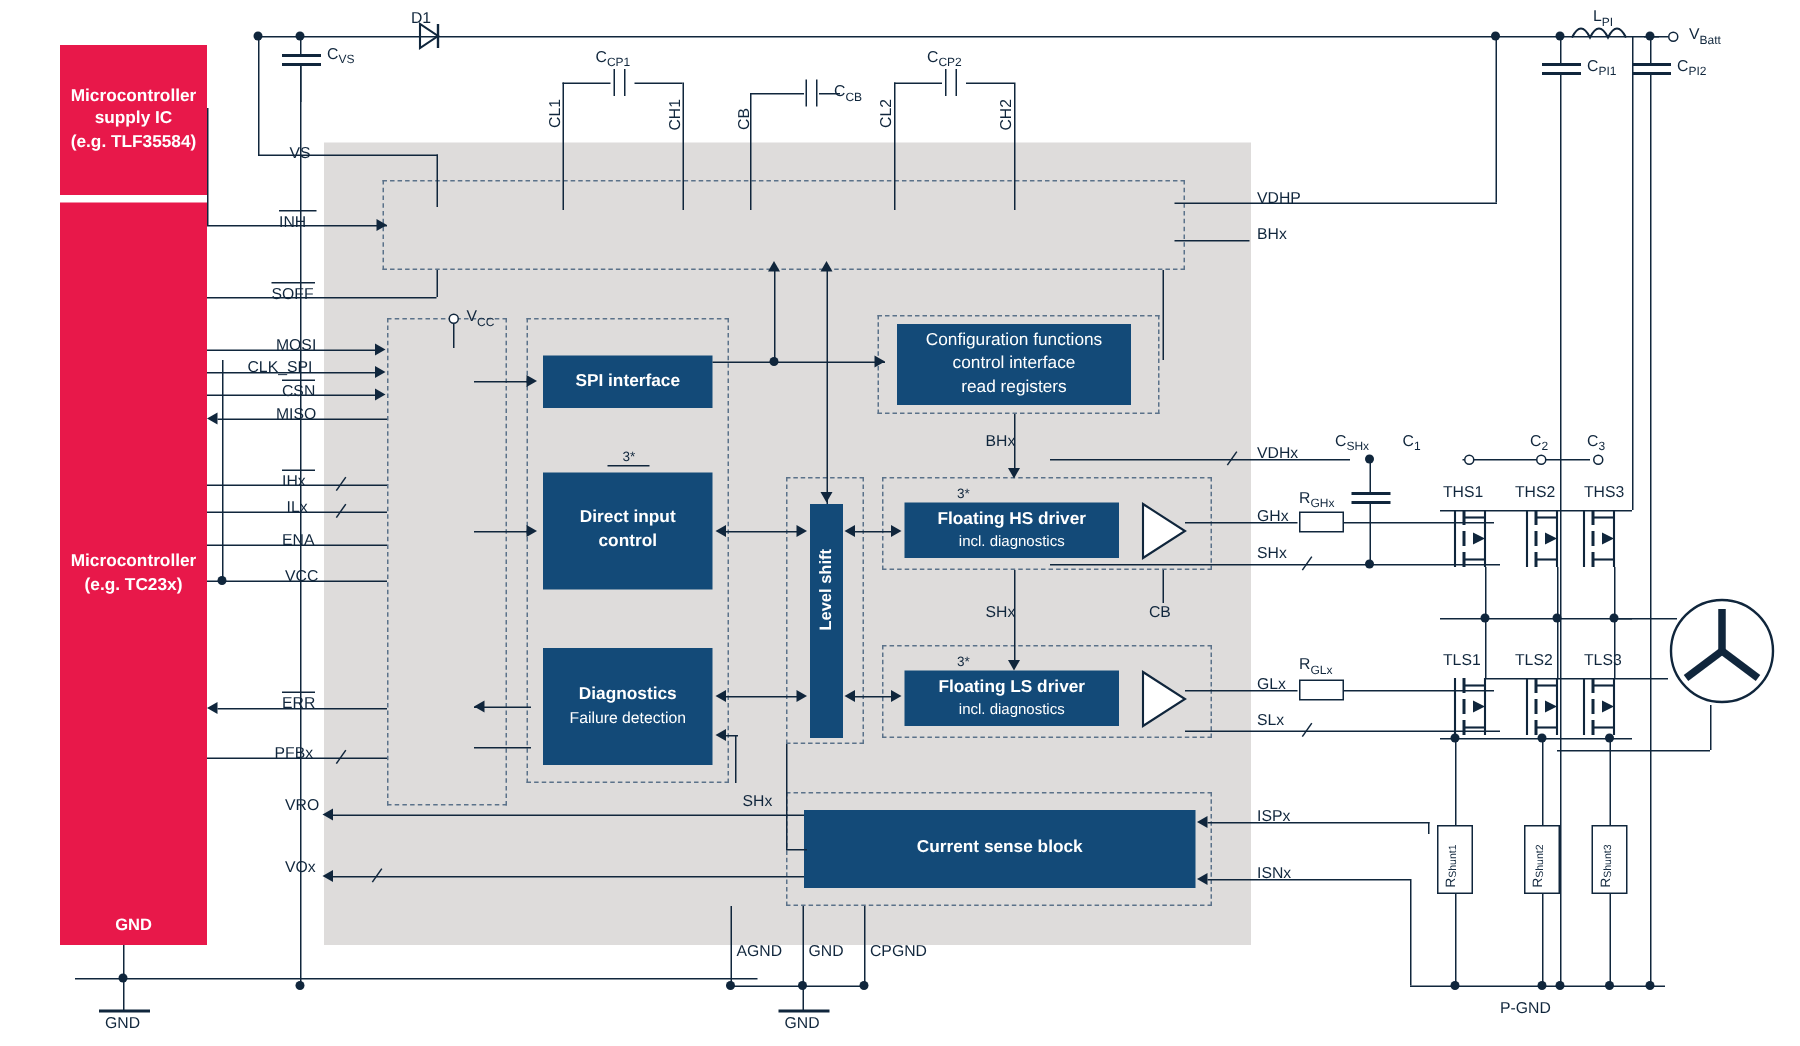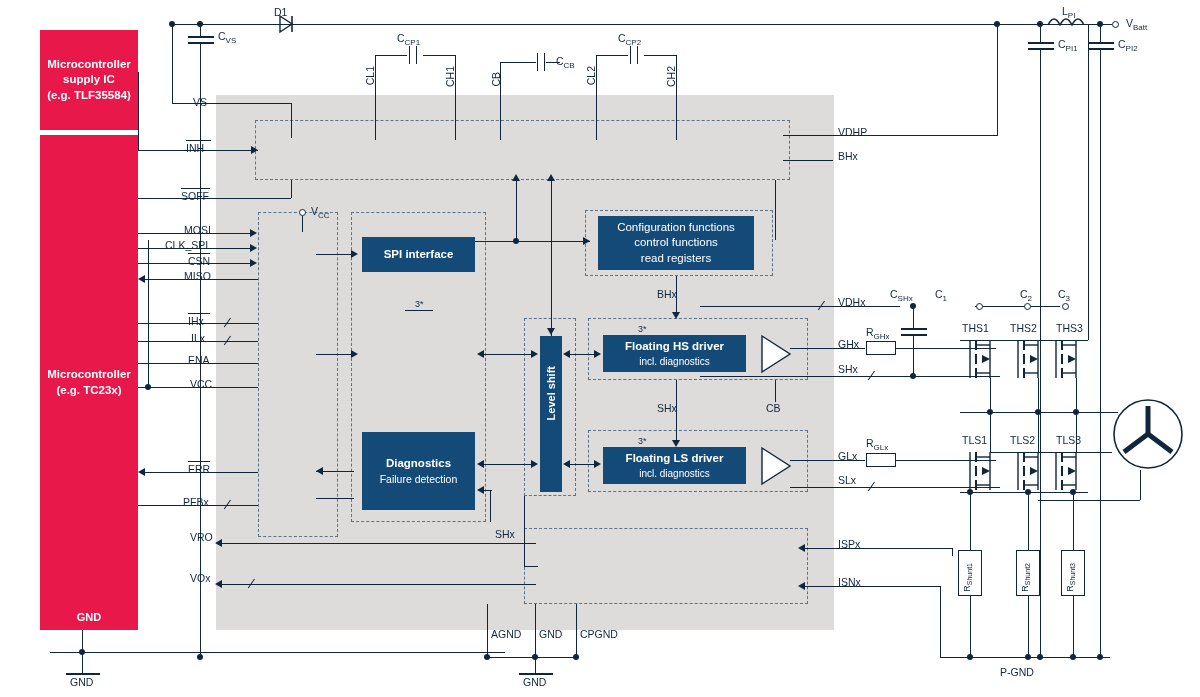--- a/index.html
+++ b/index.html
@@ -56,44 +56,51 @@
   <div class="dash" style="left:258px;top:212px;width:80px;height:325px;"></div>
 
 
 
   <div class="navy" style="left:362px;top:237px;width:113px;height:35px;">
     <span>SPI interface</span>
   </div>
 
   <div class="navy" style="left:598px;top:216px;width:156px;height:54px;flex-direction:column;font-weight:400;">
     <div>Configuration functions</div>
-    <div>control functions</div>
+    <div>control interface</div>
     <div>read registers</div>
   </div>
 
+  <div class="navy" style="left:362px;top:315px;width:113px;height:78px;flex-direction:column;">
+    <div>Direct input</div>
+    <div>control</div>
+  </div>
 
   <div class="navy" style="left:362px;top:432px;width:113px;height:78px;flex-direction:column;">
     <div>Diagnostics</div>
     <div style="font-weight:400;font-size:10.5px;">Failure detection</div>
   </div>
 
   <div class="navy" style="left:540px;top:336px;width:22px;height:156px;">
     <span class="vert-text" style="left:4px;top:30px;">Level shift</span>
   </div>
 
   <div class="navy" style="left:603px;top:335px;width:143px;height:37px;flex-direction:column;">
     <div>Floating HS driver</div>
     <div style="font-weight:400;font-size:10px;">incl. diagnostics</div>
   </div>
 
   <div class="navy" style="left:603px;top:447px;width:143px;height:37px;flex-direction:column;">
     <div>Floating LS driver</div>
     <div style="font-weight:400;font-size:10px;">incl. diagnostics</div>
   </div>
 
+  <div class="navy" style="left:536px;top:540px;width:261px;height:52px;">
+    <span>Current sense block</span>
+  </div>
 
   <svg style="left:762px;top:336px;width:30px;height:36px;">
     <polygon points="0,0 28,18 0,36" fill="#ffffff" stroke="#10263c" stroke-width="1.4"></polygon>
   </svg>
   <svg style="left:762px;top:448px;width:30px;height:36px;">
     <polygon points="0,0 28,18 0,36" fill="#ffffff" stroke="#10263c" stroke-width="1.4"></polygon>
   </svg>
 
   <div class="ln hl" style="left:172px;top:24px;width:934px;"></div>
   <div class="ln vl" style="left:172px;top:24px;height:80px;"></div>

